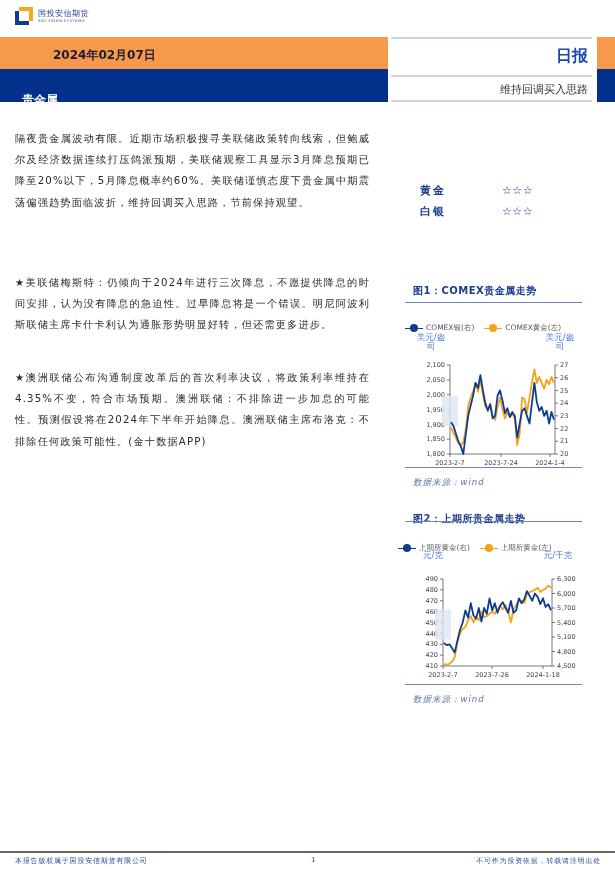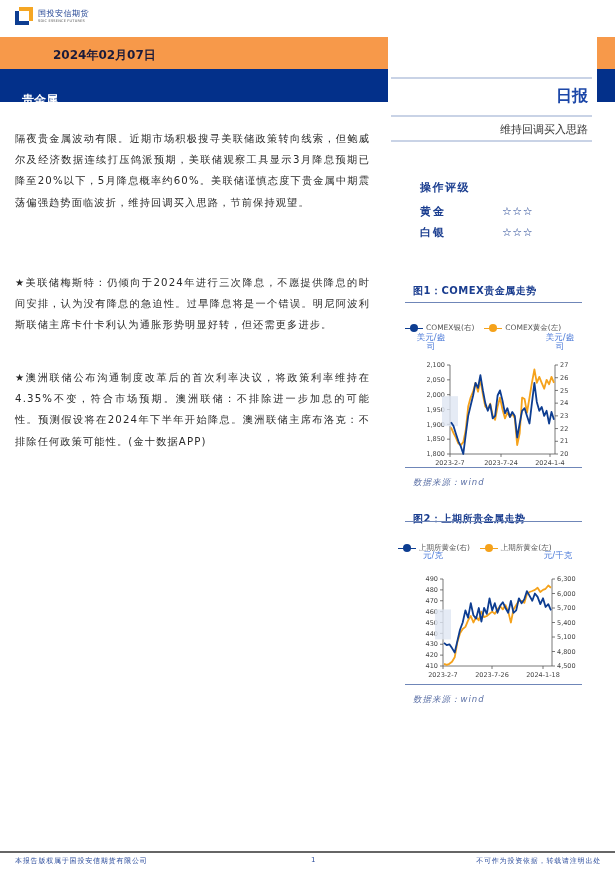--- a/index.html
+++ b/index.html
@@ -13,21 +13,21 @@
   .logo-cn { position: absolute; left: 23px; top: 1px; font-size: 8px; color: #1a3d8f; letter-spacing: 0.5px; white-space: nowrap; }
   .logo-en { position: absolute; left: 23px; top: 12px; font-size: 3.5px; color: #555; white-space: nowrap; letter-spacing: 0.2px; }
 
   .bar-orange { position: absolute; left: 0; top: 37px; width: 388px; height: 32px; background: #f7994a; }
   .bar-blue { position: absolute; left: 0; top: 69px; width: 388px; height: 33px; background: #03308a; }
   .bar-orange-r { position: absolute; left: 597px; top: 37px; width: 18px; height: 32px; background: #f7994a; }
   .bar-blue-r { position: absolute; left: 597px; top: 69px; width: 18px; height: 33px; background: #03308a; }
   .date-text { position: absolute; left: 22px; top: 47px; font-size: 12px; font-weight: bold; color: #1b1b3a; margin-left: 31px; }
   .section-text { position: absolute; left: 22px; top: 92px; font-size: 12px; font-weight: bold; color: #ffffff; }
 
-  .hdr-panel { position: absolute; left: 391px; top: 37px; width: 201px; height: 65px; margin-top: 40px; }
+  .hdr-panel { position: absolute; left: 391px; top: 37px; width: 201px; height: 65px; }
   .hdr-line { position: absolute; left: 0; width: 201px; height: 2px; background: #c9d3e6; }
   .hdr-title { position: absolute; right: 4px; top: 9px; font-size: 16px; font-weight: bold; color: #1c47a8; }
   .hdr-sub { position: absolute; right: 4px; top: 45px; font-size: 11px; color: #333; }
 
   .body-text { position: absolute; left: 15px; width: 355px; font-size: 10.2px; line-height: 21.2px; color: #2a2a2a; letter-spacing: 1.15px; text-align: justify; }
   #p1 { top: 128px; }
   #p2 { top: 272px; }
   #p3 { top: 367px; }
 
   .rating { position: absolute; left: 420px; top: 180px; width: 180px; }
@@ -78,21 +78,20 @@
   <div class="hdr-line" style="top:38px"></div>
   <div class="hdr-sub">维持回调买入思路</div>
   <div class="hdr-line" style="top:63px"></div>
 </div>
 
 <p class="body-text" id="p1">隔夜贵金属波动有限。近期市场积极搜寻美联储政策转向线索，但鲍威尔及经济数据连续打压鸽派预期，美联储观察工具显示3月降息预期已降至20%以下，5月降息概率约60%。美联储谨慎态度下贵金属中期震荡偏强趋势面临波折，维持回调买入思路，节前保持观望。</p>
 <p class="body-text" id="p2">★美联储梅斯特：仍倾向于2024年进行三次降息，不愿提供降息的时间安排，认为没有降息的急迫性。过早降息将是一个错误。明尼阿波利斯联储主席卡什卡利认为通胀形势明显好转，但还需更多进步。</p>
 <p class="body-text" id="p3">★澳洲联储公布沟通制度改革后的首次利率决议，将政策利率维持在4.35%不变，符合市场预期。澳洲联储：不排除进一步加息的可能性。预测假设将在2024年下半年开始降息。澳洲联储主席布洛克：不排除任何政策可能性。(金十数据APP)</p>
 
 <div class="rating">
-  <div class="rating-title">操作评级</div>
   <div class="rating-row">
     <span class="rating-label">黄金</span>
     <span class="rating-stars">☆☆☆</span>
   </div>
   <div class="rating-row">
     <span class="rating-label">白银</span>
     <span class="rating-stars">☆☆☆</span>
   </div>
 </div>
 

